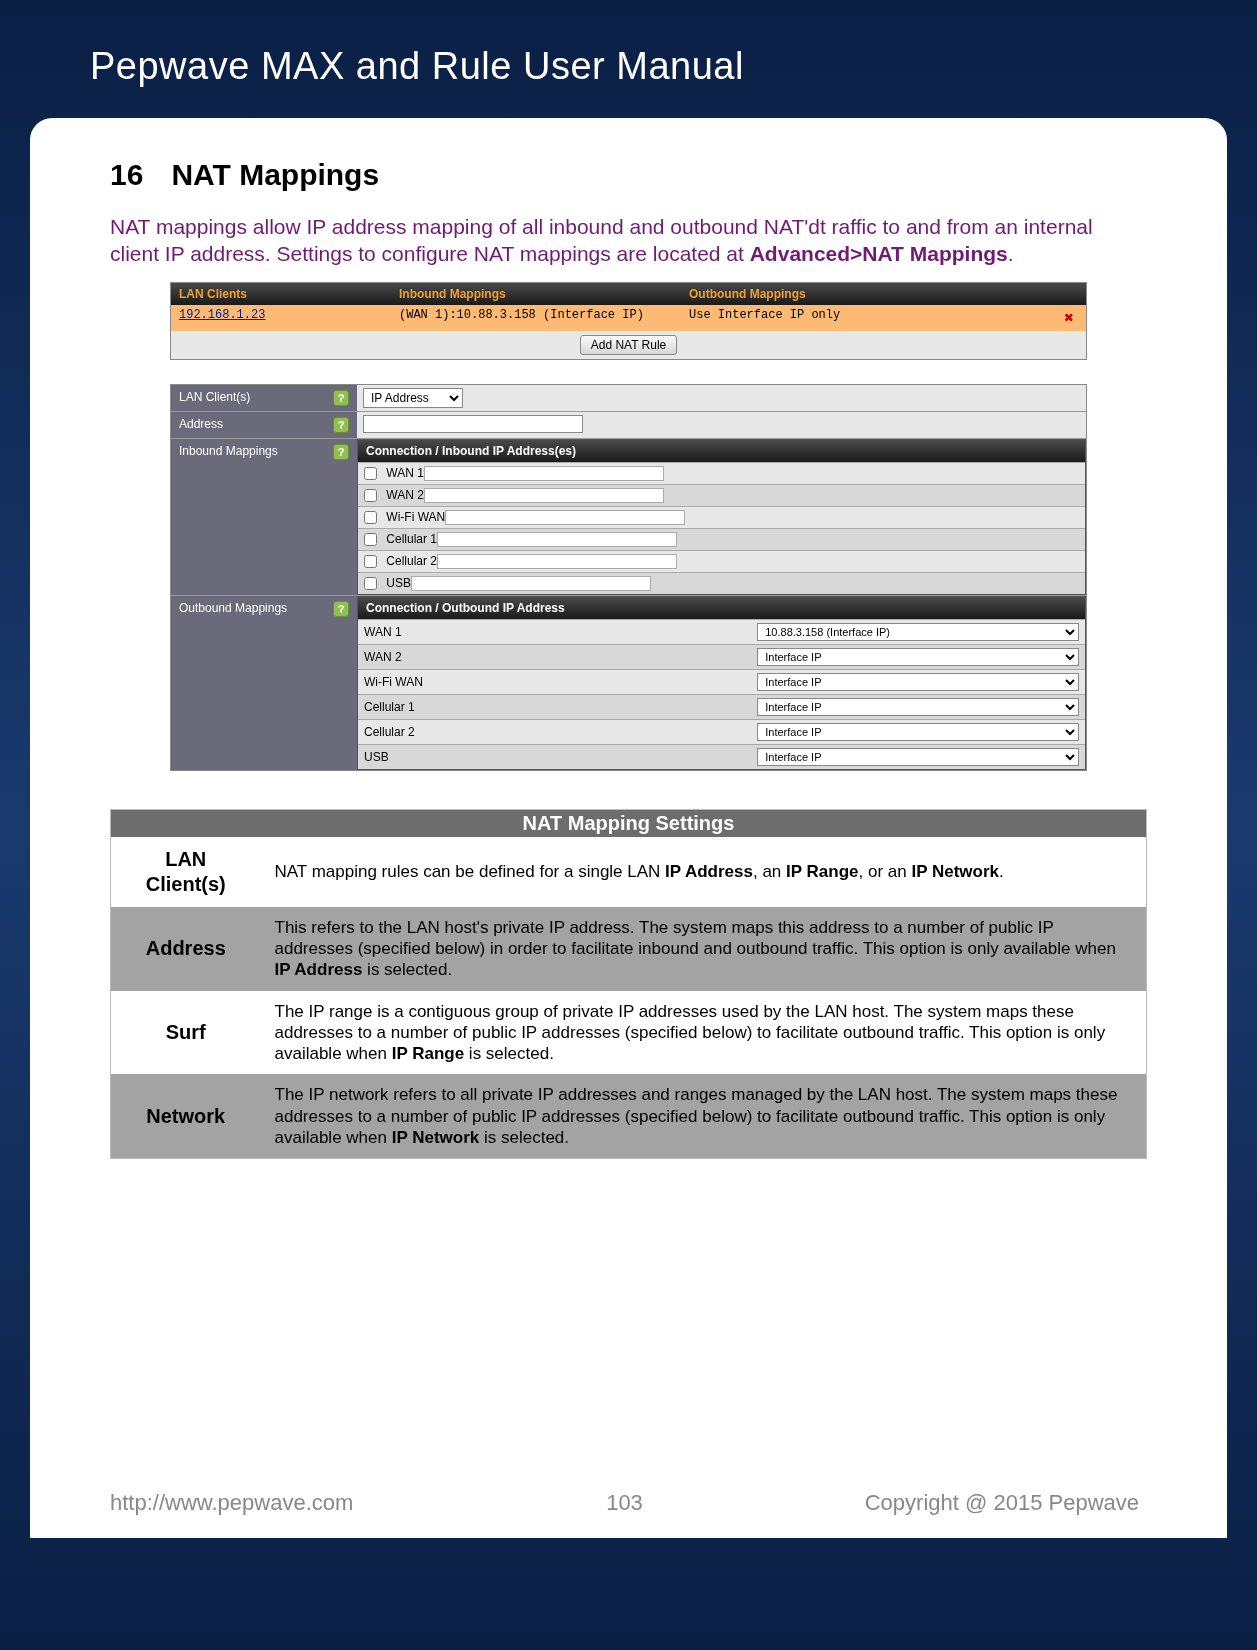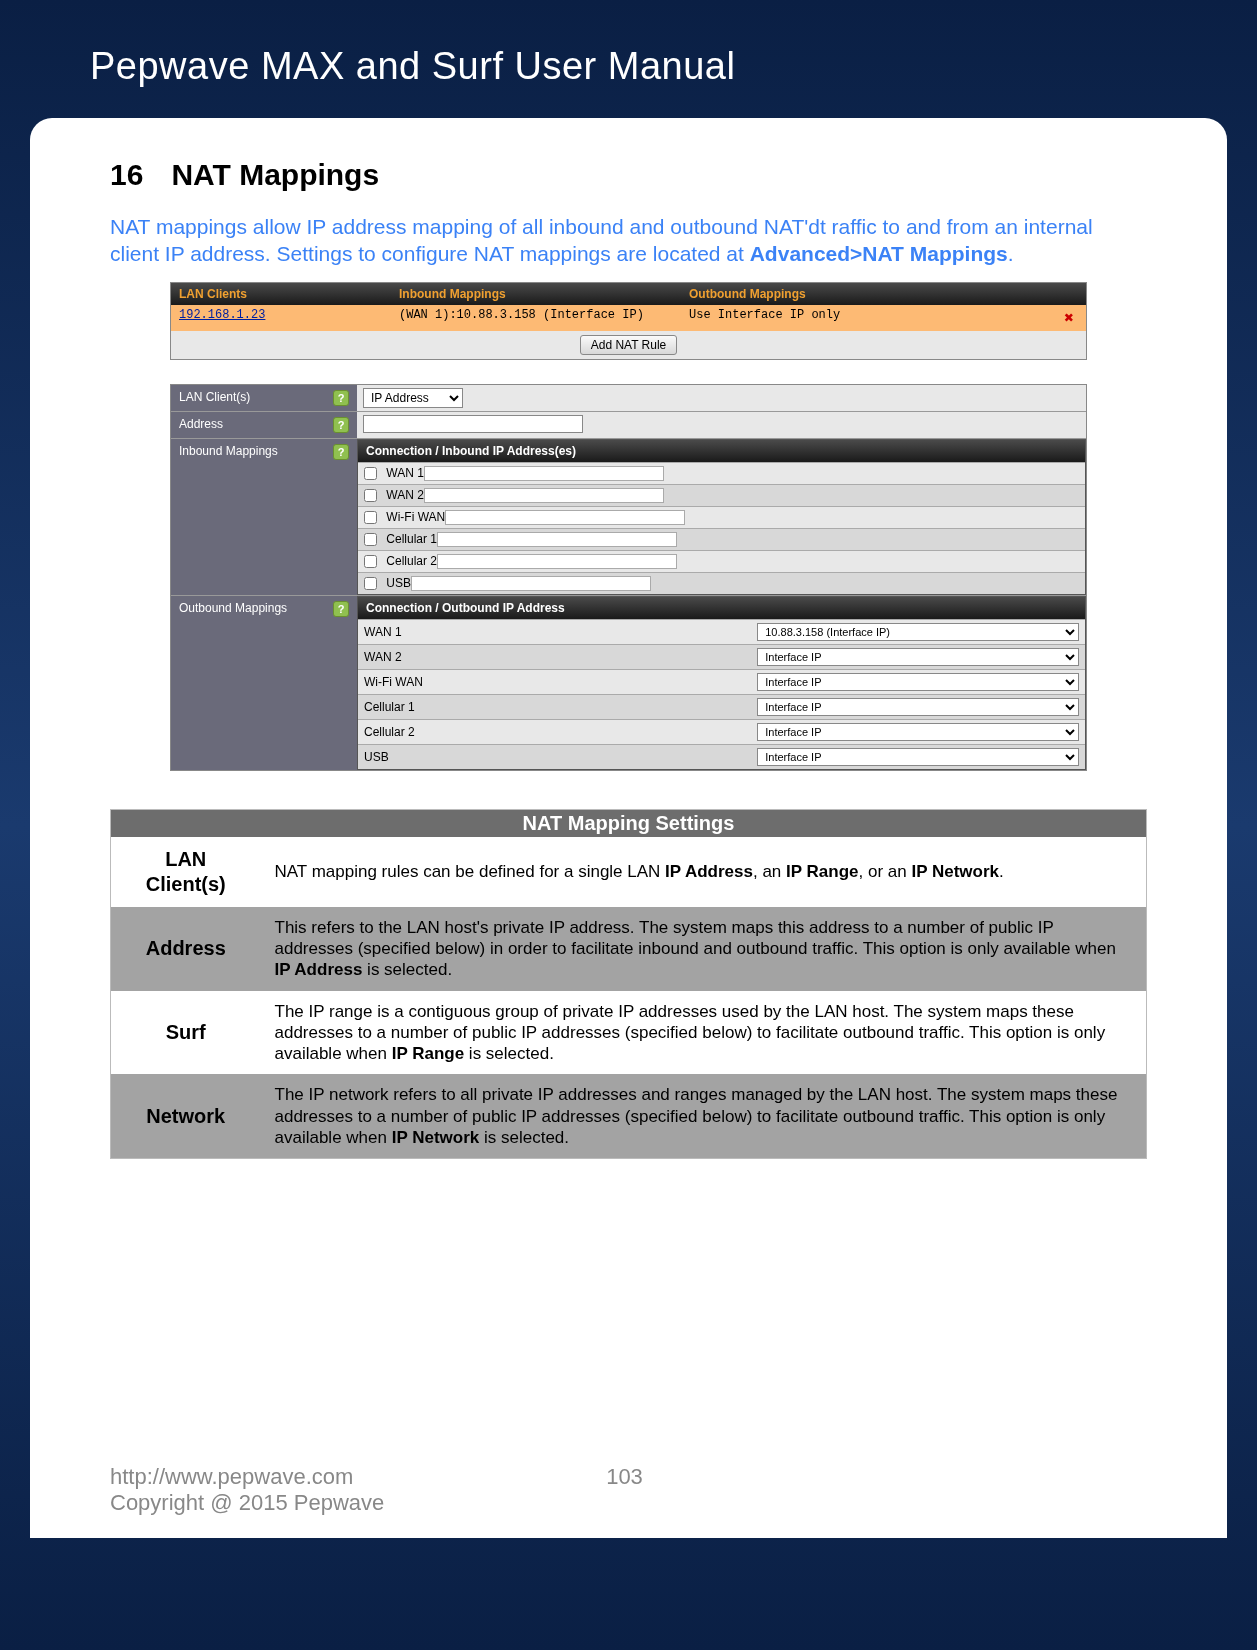--- a/index.html
+++ b/index.html
@@ -32,21 +32,21 @@
   .section-heading {
     font-family: Arial, sans-serif;
     font-weight: bold;
     font-size: 30px;
     color: #000;
     margin-bottom: 22px;
   }
   .section-heading .num { margin-right: 28px; text-align: right; }
   .body-text {
     font-size: 21px;
-    color: #3b82f6;
+    color: #701a75;
     line-height: 1.28;
     margin-bottom: 14px;
   }
   .body-text b { font-weight: bold; }
 
   
   .ss1 {
     border: 1px solid #888;
     margin: 10px 60px 24px 60px;
     font-family: Verdana, Arial, sans-serif;
@@ -202,29 +202,28 @@
   .footer {
     position: absolute;
     bottom: 22px;
     left: 80px;
     right: 88px;
     display: flex;
     justify-content: space-between;
     color: #888;
     font-family: 'Century Gothic','Trebuchet MS',sans-serif;
     font-size: 22px;
-    flex-direction: column;
   }
   .footer .pg { position: absolute; left: 50%; transform: translateX(-50%); }
 </style>
 </head>
 <body>
 
 <div class="page-header">
-  <h1>Pepwave MAX and Surf User Manual</h1>
+  <h1>Pepwave MAX and Rule User Manual</h1>
 </div>
 
 <div class="content-area">
 
   <div class="section-heading">
     <span class="num">16</span><span>NAT Mappings</span>
   </div>
 
   <p class="body-text">
     <span>NAT mappings allow IP address mapping of all inbound and outbound NAT'dt raffic to and from an internal client IP address. Settings to configure NAT mappings are located at </span><b>Advanced&gt;NAT Mappings</b><span>.</span>

